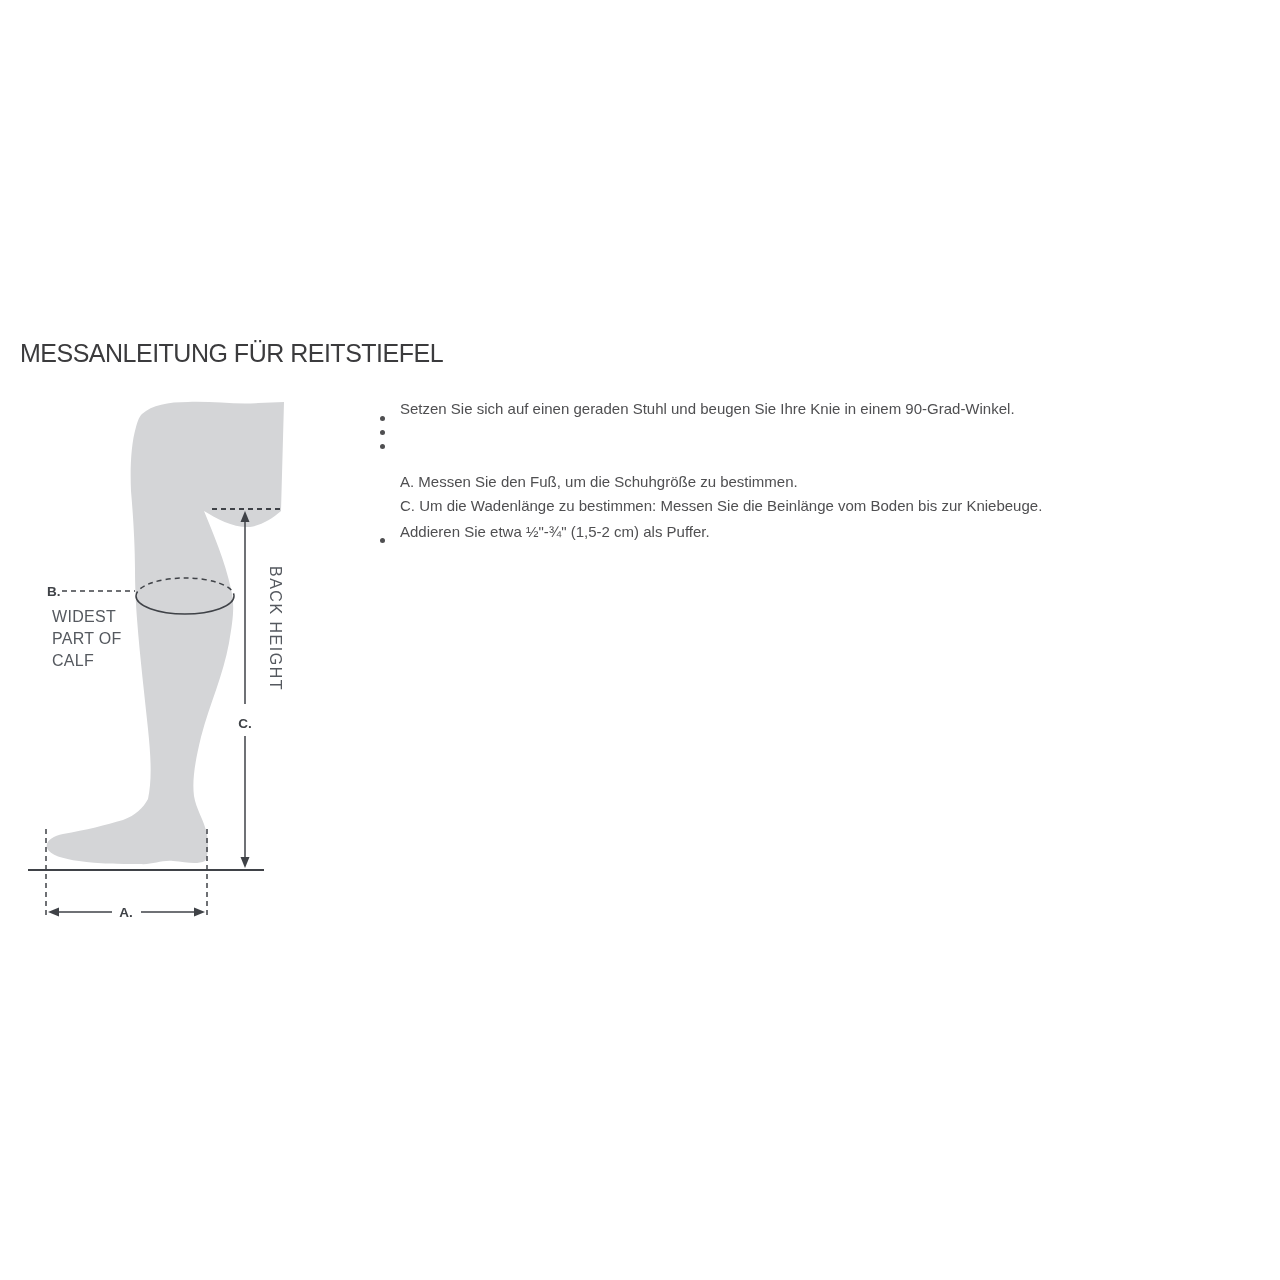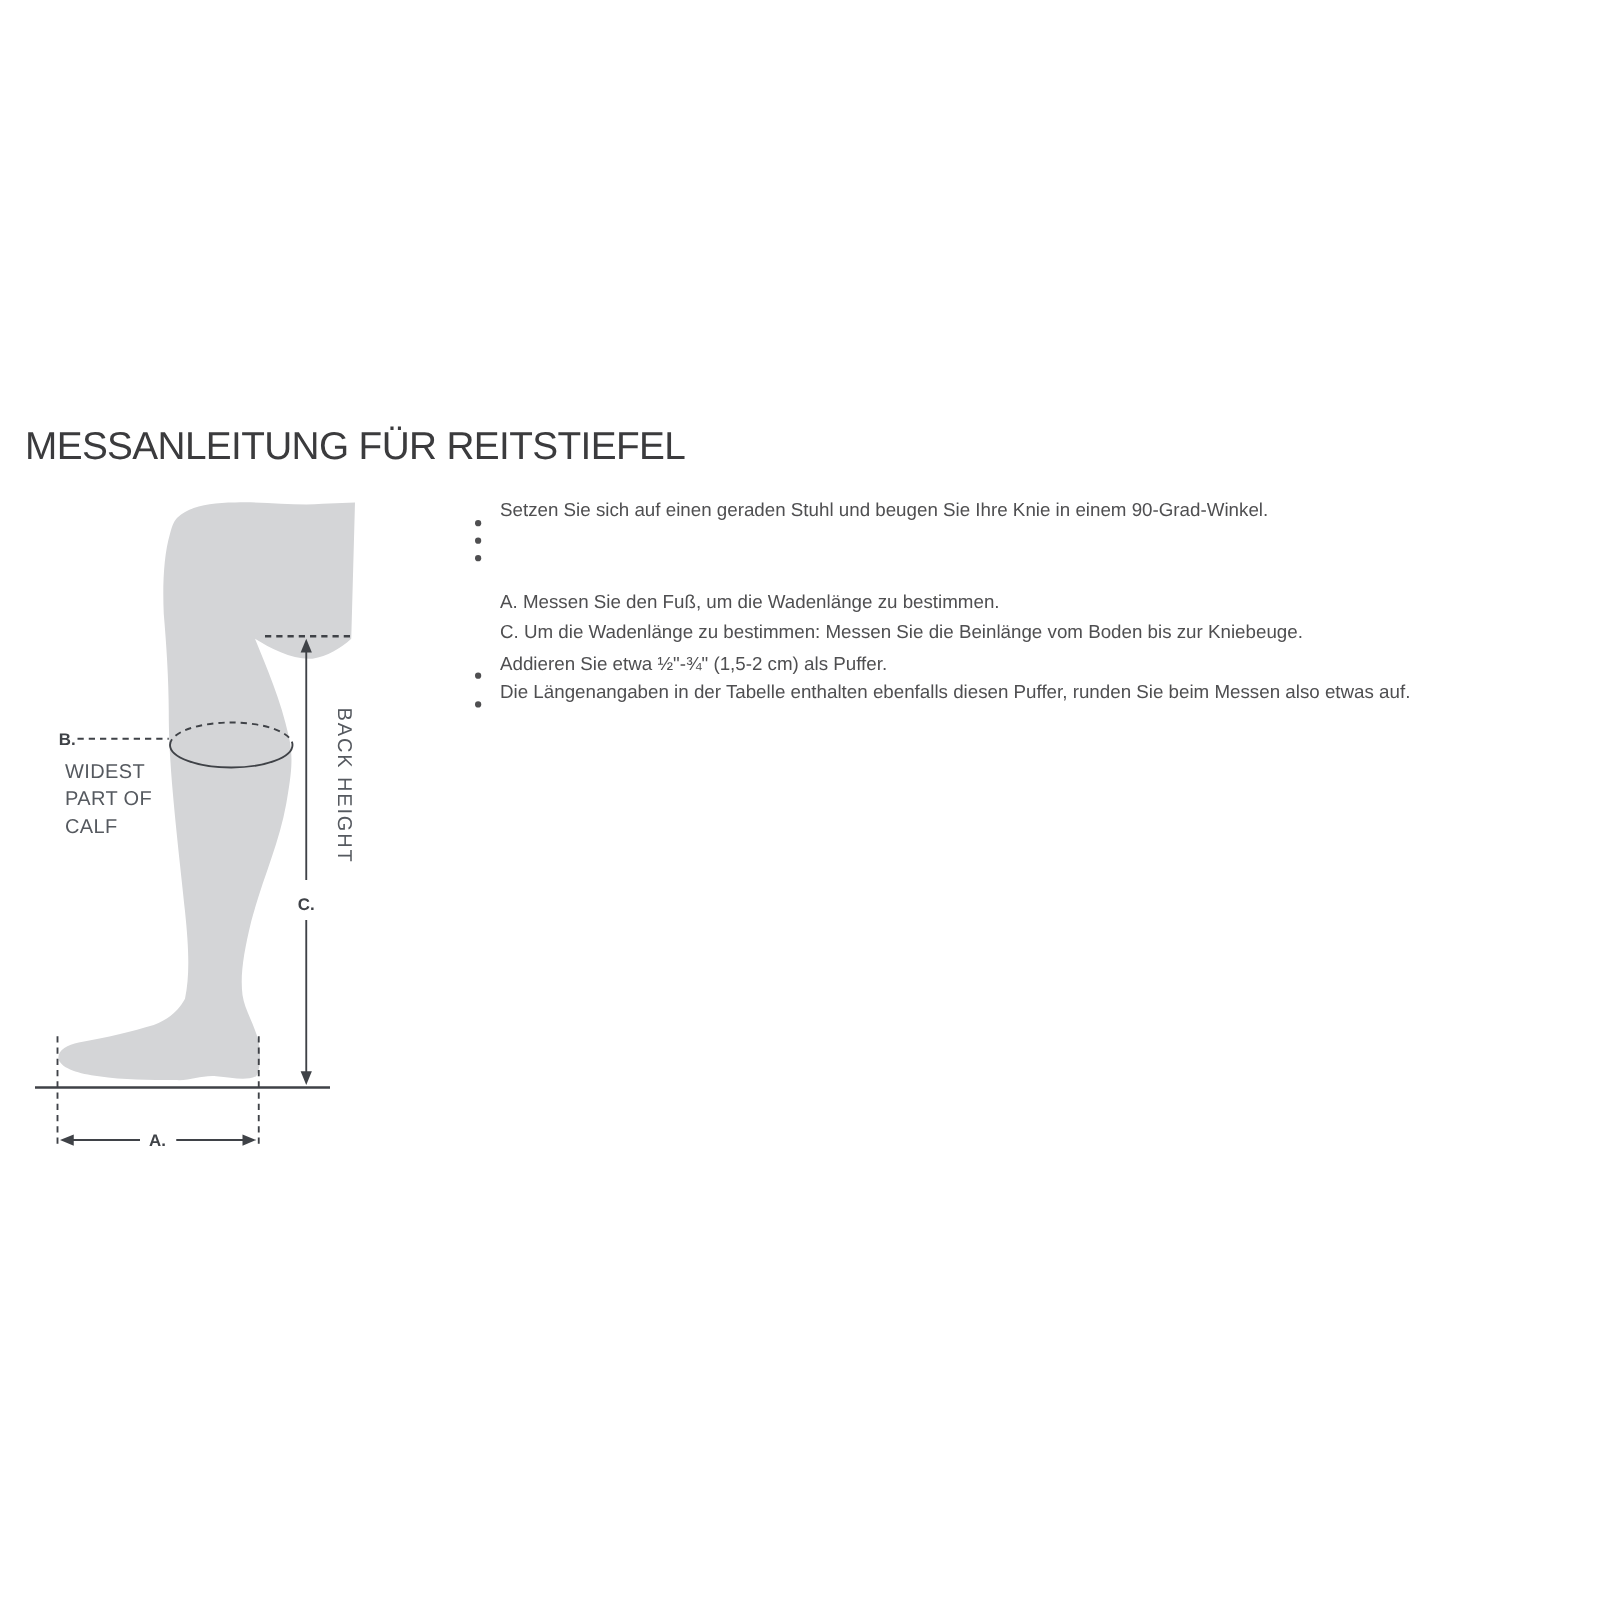--- a/index.html
+++ b/index.html
@@ -6,21 +6,21 @@
   html, body { background: #ffffff; }
   body {
     width: 1280px; height: 1280px;
     position: relative;
     font-family: "Liberation Sans", sans-serif;
     overflow: hidden;
   }
   .page-title {
     position: absolute;
     left: 20px; top: 339px;
-    font-size: 31px;
+    font-size: 25px;
     font-weight: 500;
     letter-spacing: -0.5px;
     color: var(--title-color, #3b3b3d);
     white-space: nowrap;
   }
   .diagram-wrap {
     position: absolute;
     left: 20px; top: 390px;
     width: 300px; height: 540px;
   }
@@ -148,27 +148,23 @@
     </li>
     <li>
       <span class="dot"></span>
     </li>
     <li>
       <span class="dot"></span>
     </li>
   </ul>
 
   <div class="steps">
-    <div>A. Messen Sie den Fuß, um die Wadenlänge zu bestimmen.</div>
+    <div>A. Messen Sie den Fuß, um die Schuhgröße zu bestimmen.</div>
     <div>C. Um die Wadenlänge zu bestimmen: Messen Sie die Beinlänge vom Boden bis zur Kniebeuge.</div>
   </div>
 
   <ul class="bullet-list bottom">
     <li>
       <span class="dot"></span>
       <span>Addieren Sie etwa ½"-¾" (1,5-2 cm) als Puffer.</span>
     </li>
-    <li>
-      <span class="dot"></span>
-      <span>Die Längenangaben in der Tabelle enthalten ebenfalls diesen Puffer, runden Sie beim Messen also etwas auf.</span>
-    </li>
   </ul>
 </div>
 
 </body></html>

